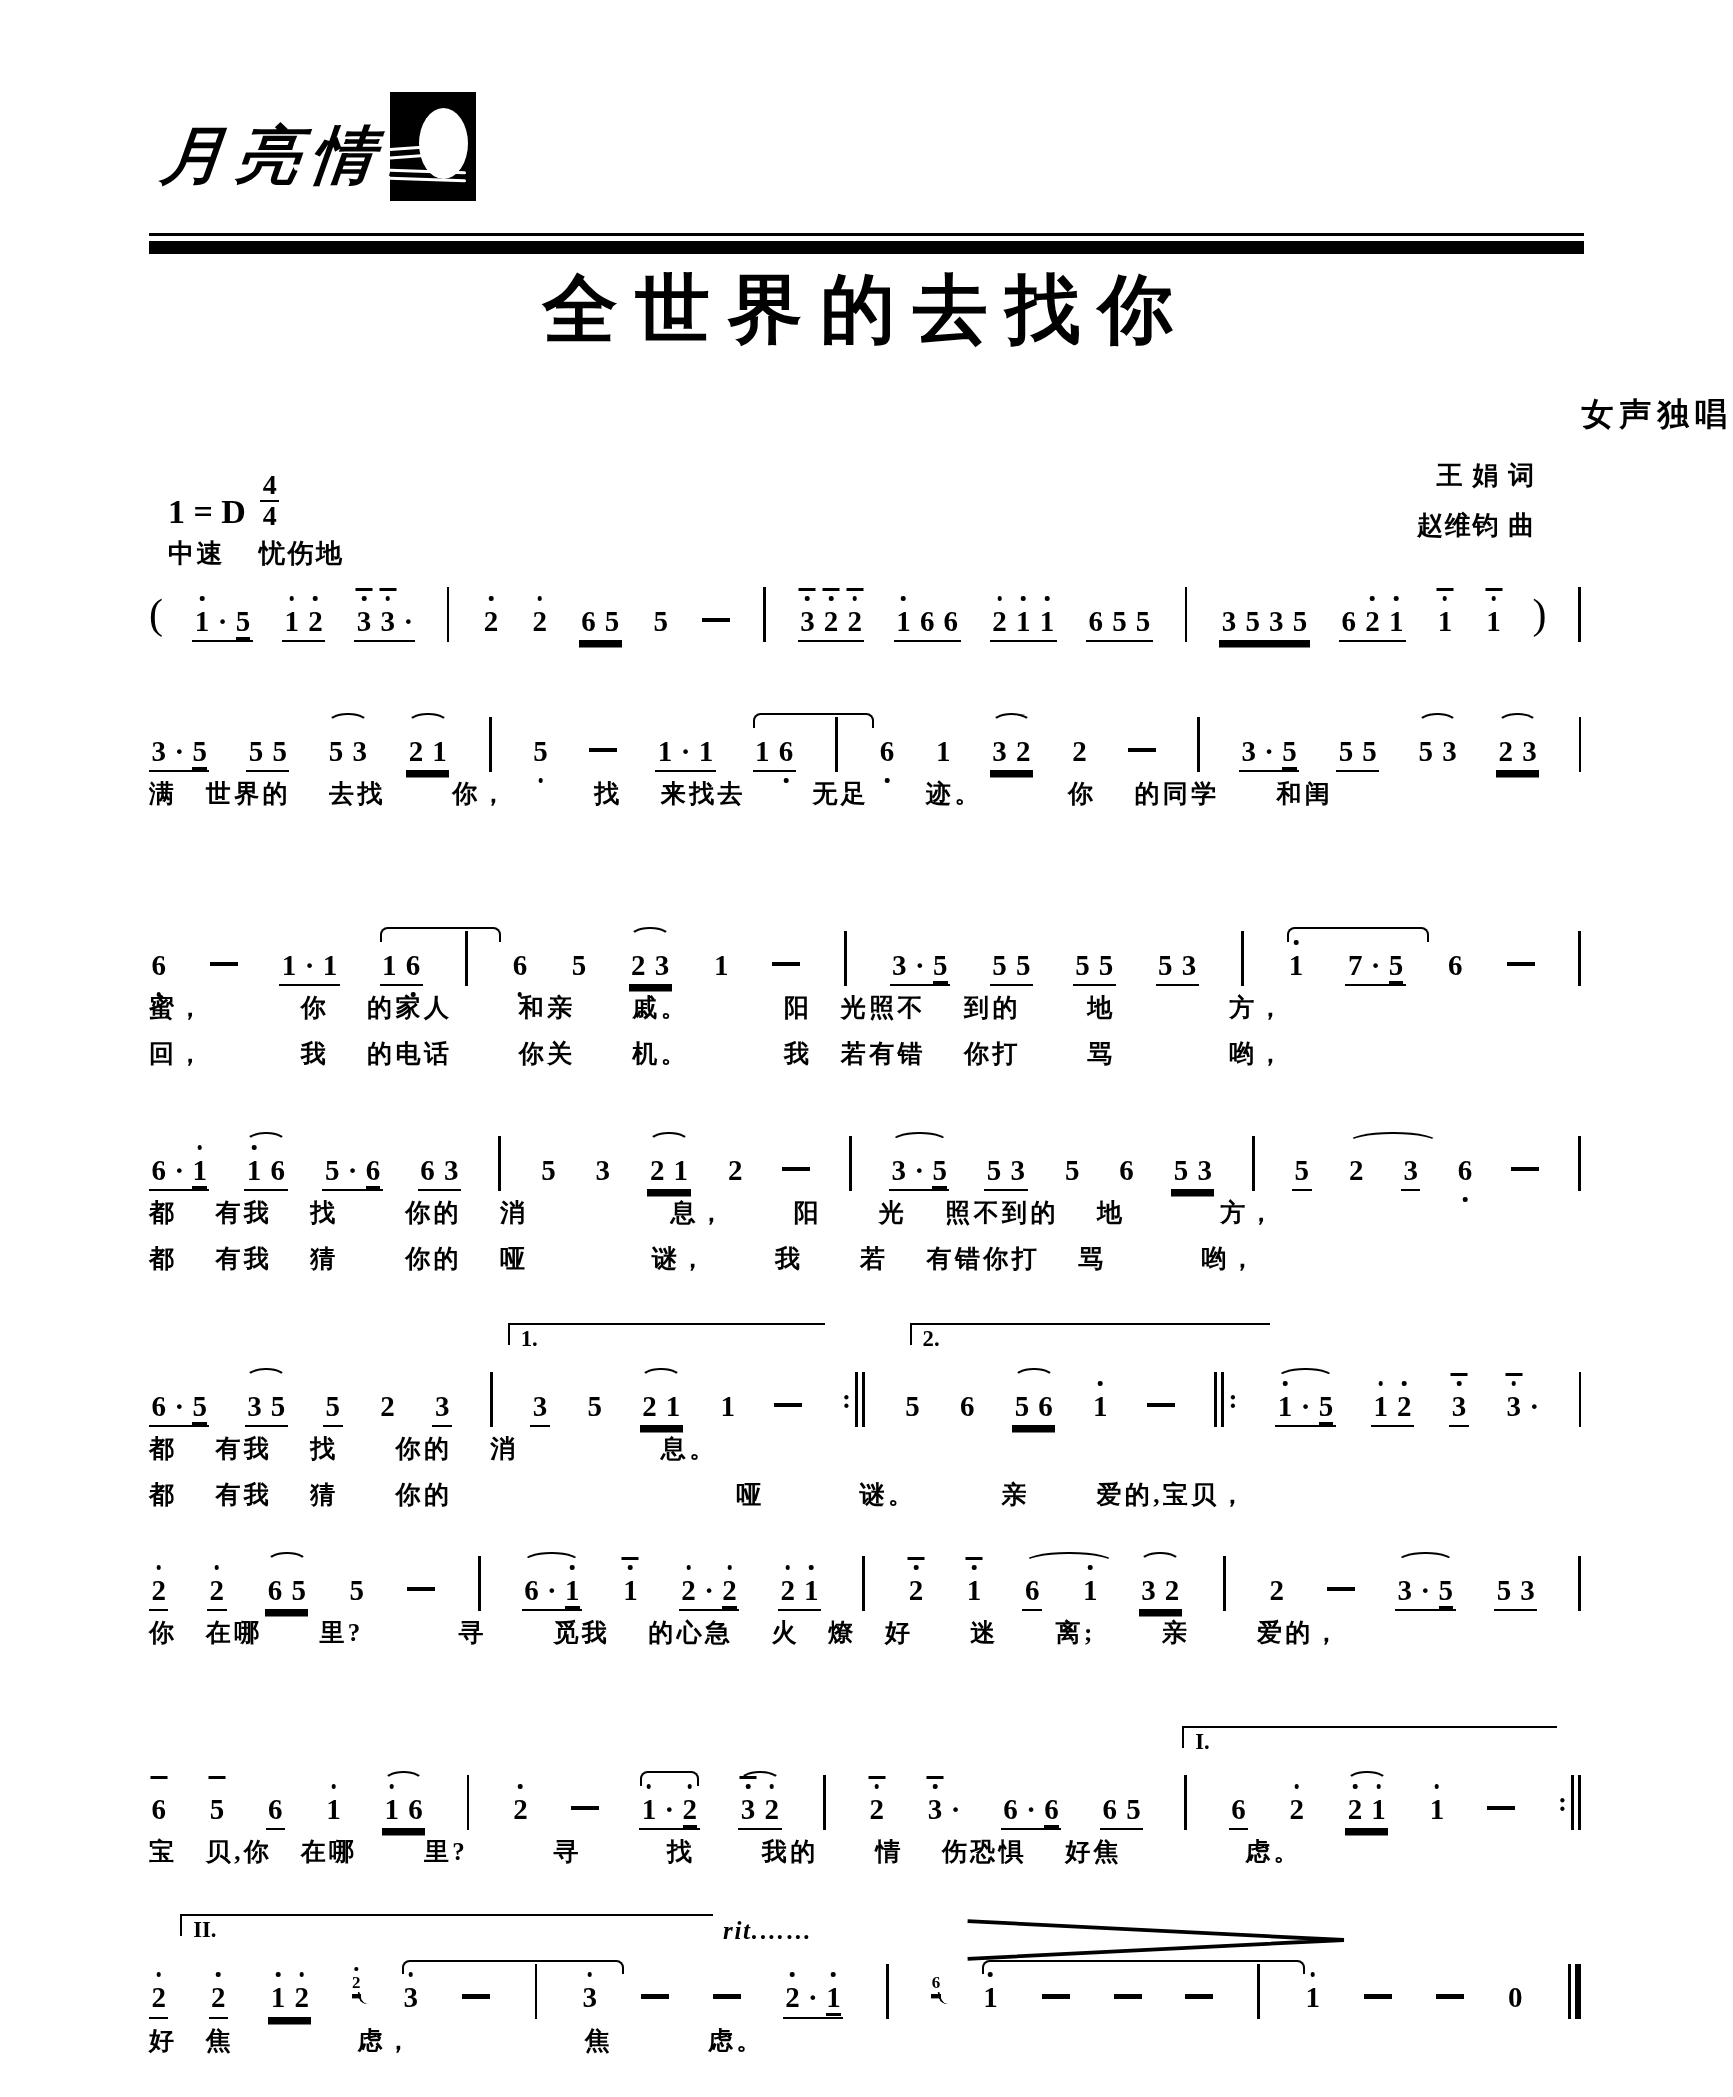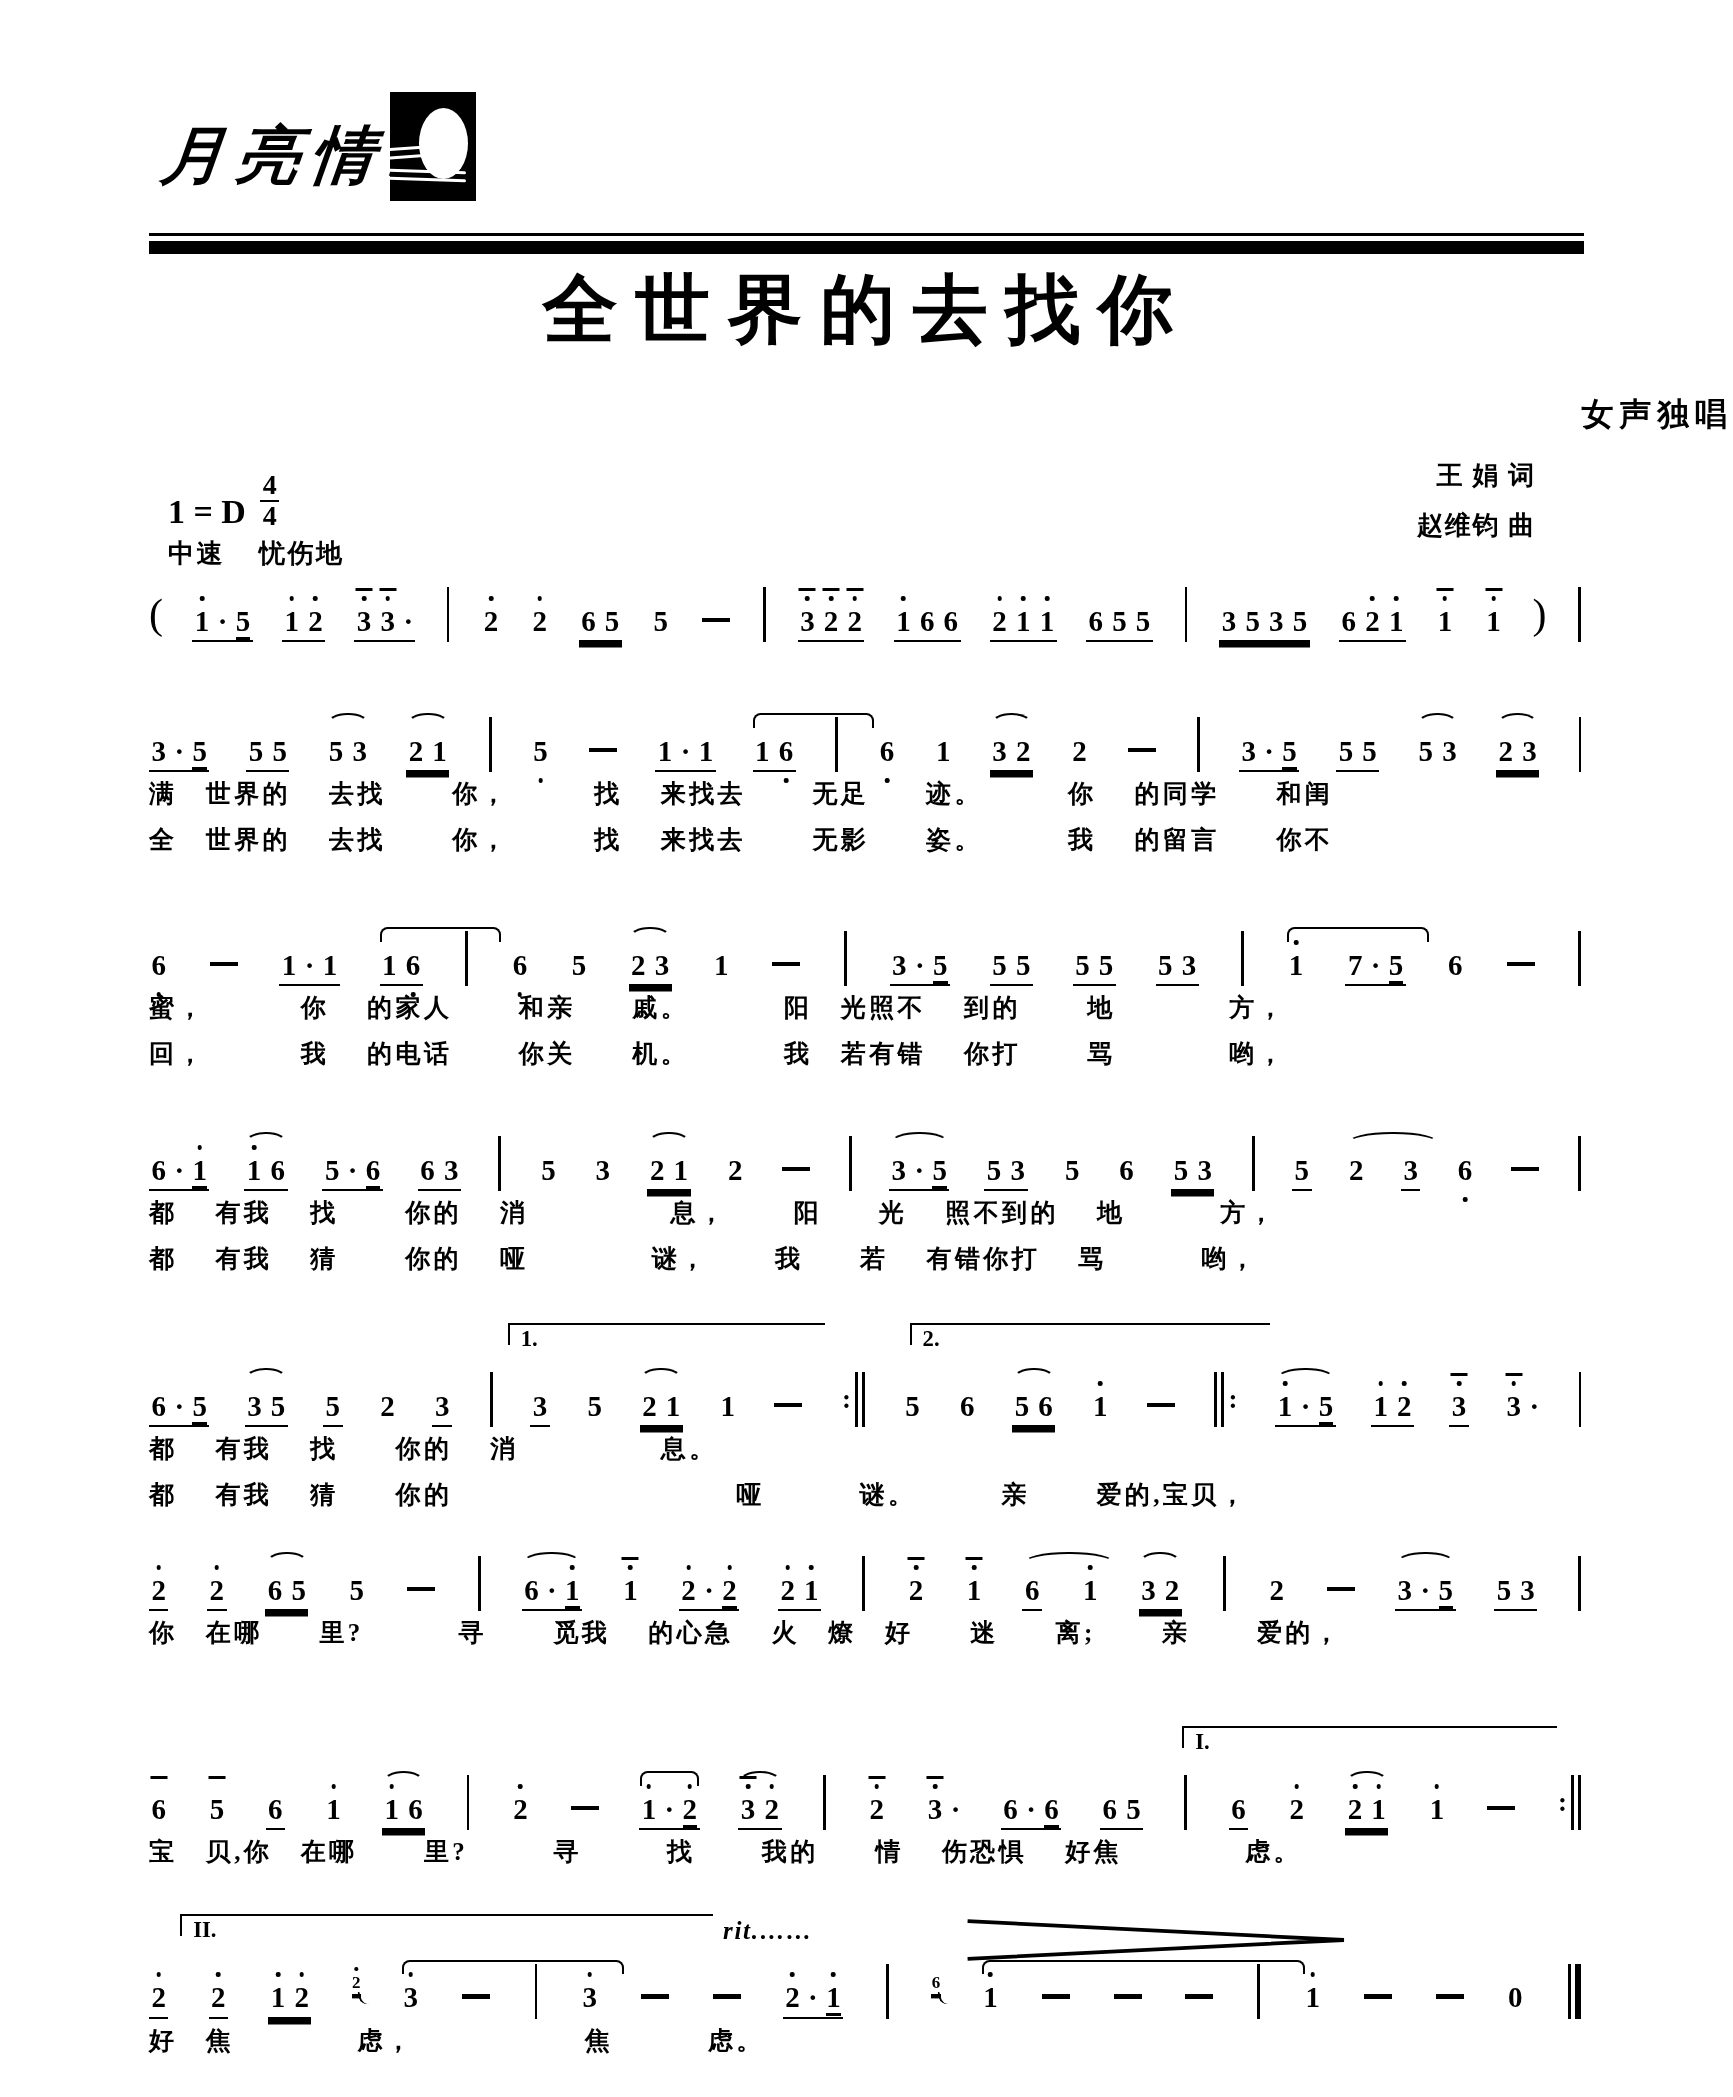--- a/index.html
+++ b/index.html
@@ -263,21 +263,20 @@
         <span class="grp u2 arc">
           <span class="note"><b class="ch">2</b></span>
           <span class="note"><b class="ch">3</b></span>
         </span>
         <span class="bar">
           <i></i>
         </span>
       </div>
       <div class="lyrics">
         <div class="lyric-line">满　世界的　 去找　　 你，　　　找　 来找去　　 无足　　迹。　　　你　 的同学　　和闺</div>
-        <div class="lyric-line">全　世界的　 去找　　 你，　　　找　 来找去　　 无影　　姿。　　　我　 的留言　　你不</div>
       </div>
     </div>
     <div class="system" style="top: 902px; padding-top: 29px;">
       <div class="noterow">
         <span class="grp u0">
           <span class="note"><b class="ch">6</b><i class="ld"></i></span>
         </span>
         <span class="dash"></span>
         <span class="grp u1">
           <span class="note"><b class="ch">1</b></span>

